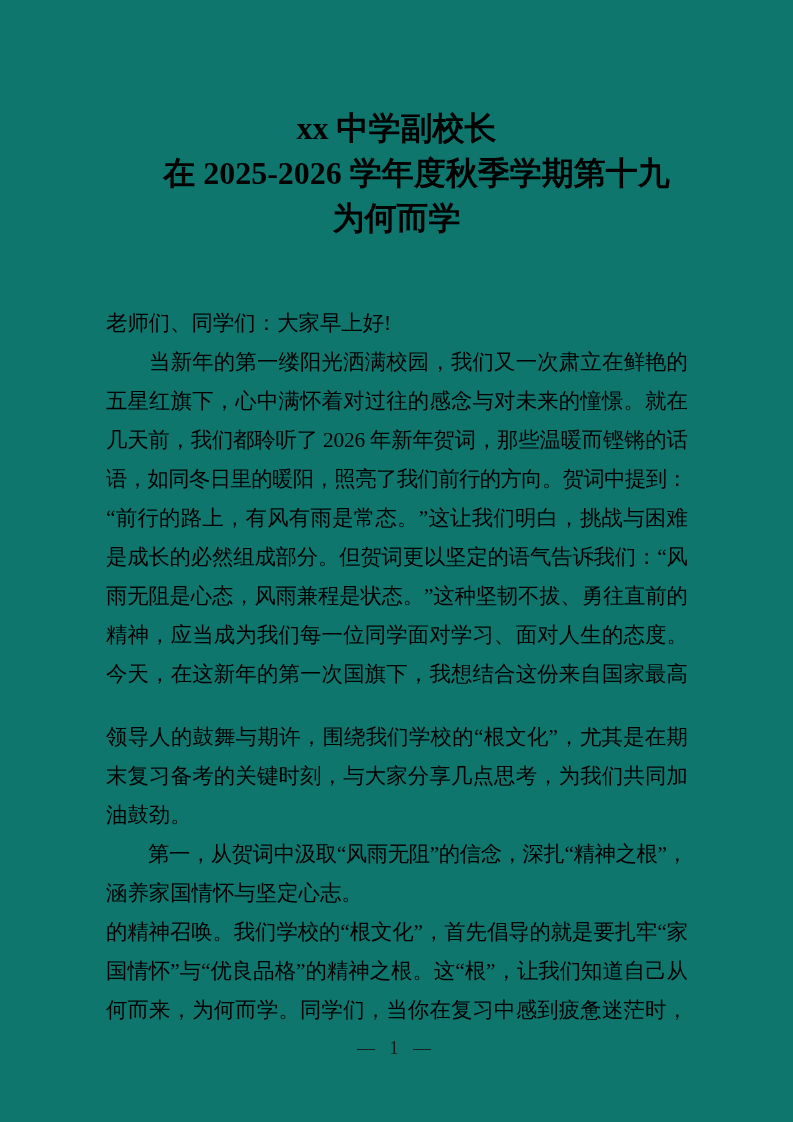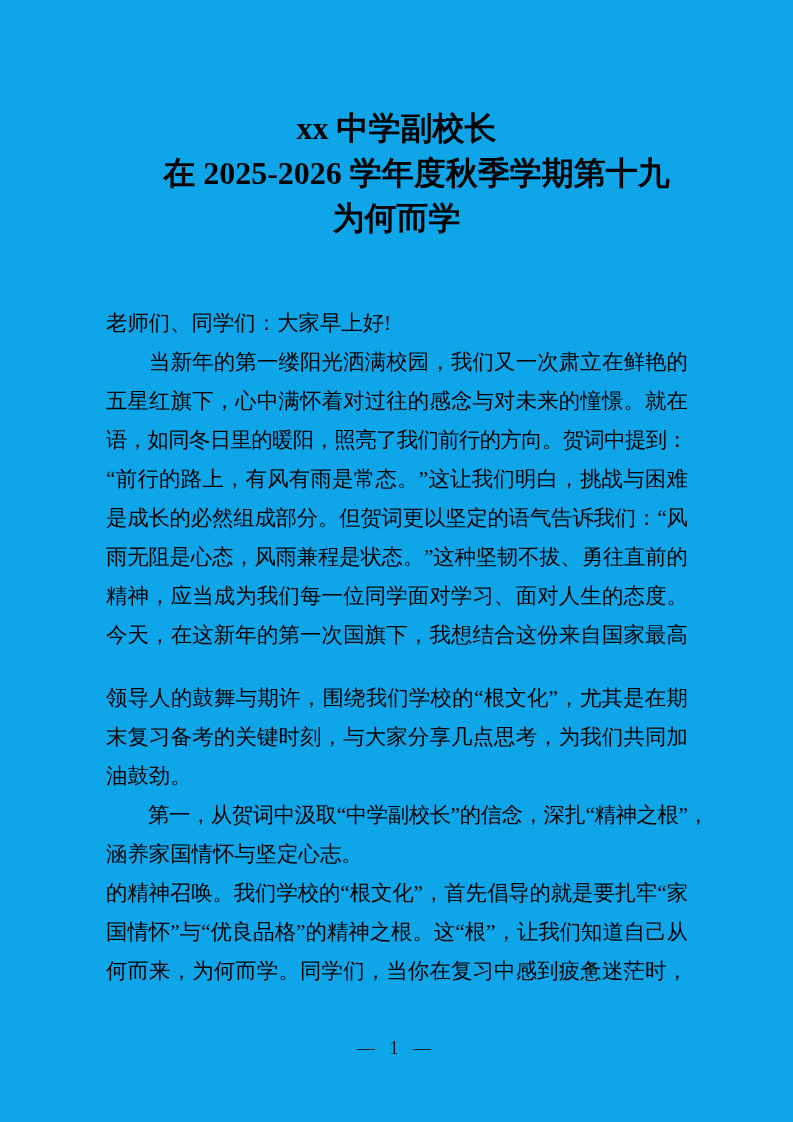--- a/index.html
+++ b/index.html
@@ -5,21 +5,21 @@
   html, body {
     margin: 0;
     padding: 0;
     background: #ffffff;
   }
   .page {
     position: relative;
     width: 793px;
     height: 1122px;
     margin: 0 auto;
-    background: #0ea5e9;
+    background: #0f766e;
     overflow: hidden;
     color: #000000;
     font-family: "Liberation Serif", "DejaVu Serif", serif;
   }
   .title {
     position: absolute;
     top: 106px;
     left: 100px;
     width: 593px;
     font-size: 32px;
@@ -69,30 +69,31 @@
   <div class="title">
     <div class="title-line">xx 中学副校长</div>
     <div class="title-line title-line-indent">在 2025-2026 学年度秋季学期第十九</div>
     <div class="title-line">为何而学</div>
   </div>
 
   <div class="doc-body">
       <div class="body-line"><span>老师们、同学们：大家早上好!</span></div>
       <div class="body-line fill" style="letter-spacing: 0.17px;"><span>　　当新年的第一缕阳光洒满校园，我们又一次肃立在鲜艳的</span></div>
       <div class="body-line fill" style="letter-spacing: 0.17px;"><span>五星红旗下，心中满怀着对过往的感念与对未来的憧憬。就在</span></div>
+      <div class="body-line fill" style="letter-spacing: -0.21px;"><span>几天前，我们都聆听了 2026 年新年贺词，那些温暖而铿锵的话</span></div>
       <div class="body-line fill" style="letter-spacing: -0.63px;"><span>语，如同冬日里的暖阳，照亮了我们前行的方向。贺词中提到：</span></div>
       <div class="body-line fill" style="letter-spacing: 0.25px;"><span>“前行的路上，有风有雨是常态。”这让我们明白，挑战与困难</span></div>
       <div class="body-line fill" style="letter-spacing: -0.19px;"><span>是成长的必然组成部分。但贺词更以坚定的语气告诉我们：“风</span></div>
       <div class="body-line fill" style="letter-spacing: -0.19px;"><span>雨无阻是心态，风雨兼程是状态。”这种坚韧不拔、勇往直前的</span></div>
       <div class="body-line fill" style="letter-spacing: 0.17px; text-align: right;"><span>精神，应当成为我们每一位同学面对学习、面对人生的态度。</span></div>
       <div class="body-line fill" style="letter-spacing: 0.17px;"><span>今天，在这新年的第一次国旗下，我想结合这份来自国家最高</span></div>
       <div class="body-line fill" style="letter-spacing: 0.25px; margin-top: 24px;"><span>领导人的鼓舞与期许，围绕我们学校的“根文化”，尤其是在期</span></div>
       <div class="body-line fill" style="letter-spacing: 0.17px;"><span>末复习备考的关键时刻，与大家分享几点思考，为我们共同加</span></div>
       <div class="body-line"><span>油鼓劲。</span></div>
-      <div class="body-line fill" style="letter-spacing: -0.42px;"><span>　　第一，从贺词中汲取“中学副校长”的信念，深扎“精神之根”，</span></div>
+      <div class="body-line fill" style="letter-spacing: -0.42px;"><span>　　第一，从贺词中汲取“风雨无阻”的信念，深扎“精神之根”，</span></div>
       <div class="body-line"><span>涵养家国情怀与坚定心志。</span></div>
       <div class="body-line fill" style="letter-spacing: -0.09px;"><span>的精神召唤。我们学校的“根文化”，首先倡导的就是要扎牢“家</span></div>
       <div class="body-line fill" style="letter-spacing: -0.01px;"><span>国情怀”与“优良品格”的精神之根。这“根”，让我们知道自己从</span></div>
       <div class="body-line fill" style="letter-spacing: 0.17px;"><span>何而来，为何而学。同学们，当你在复习中感到疲惫迷茫时，</span></div>
     </div>
 
   <div class="footer">— 1 —</div>
 
 </div>
 

